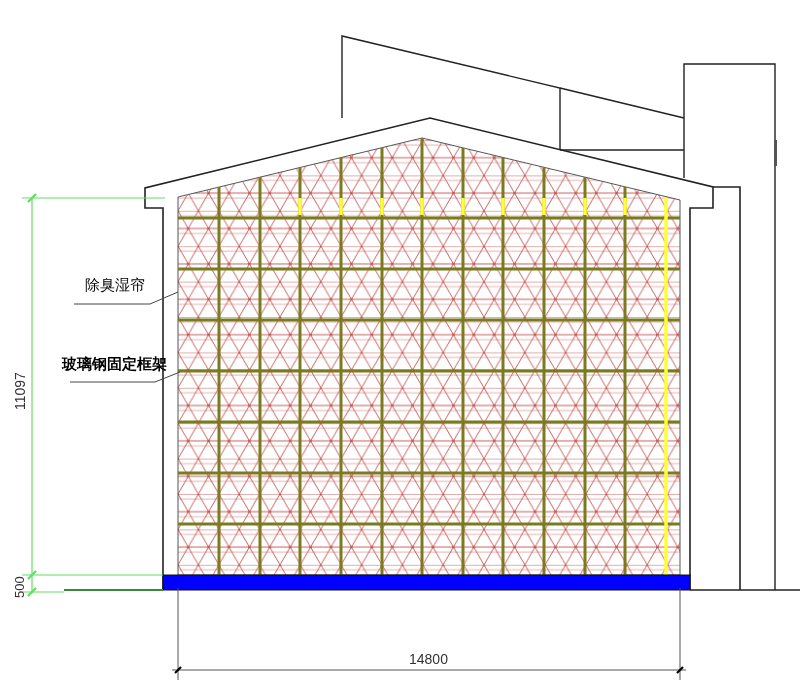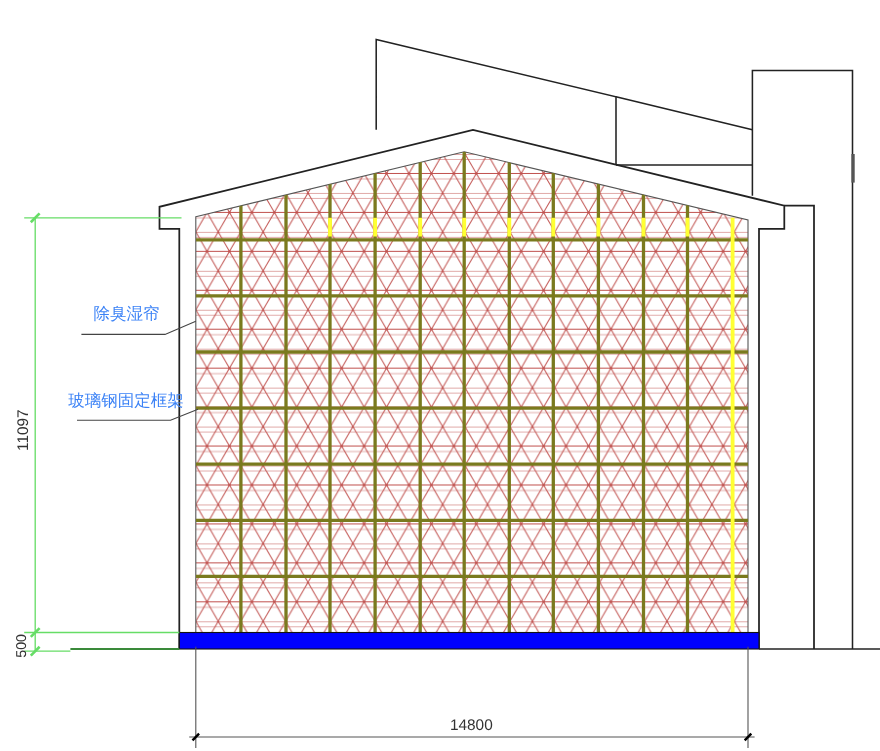--- a/index.html
+++ b/index.html
@@ -1,18 +1,18 @@
 <!DOCTYPE html>
 <html><head>
 <meta charset="utf-8">
 <style>
   html,body{margin:0;padding:0;background:#fff;}
   body{width:800px;height:683px;position:relative;overflow:hidden;font-family:"DejaVu Sans",sans-serif;}
   svg{position:absolute;left:0;top:0;}
-  .lbl{position:absolute;font-family:"DejaVu Sans",sans-serif;font-size:15px;color:#3b82f6;white-space:nowrap;}
+  .lbl{position:absolute;font-family:"DejaVu Sans",sans-serif;font-size:15px;color:#000000;white-space:nowrap;}
   .dim{position:absolute;font-family:"Liberation Sans",sans-serif;font-size:14px;color:#333;white-space:nowrap;}
   .rot{transform:rotate(-90deg);transform-origin:left top;}
 </style>
 </head>
 <body>
 
 <svg width="800" height="683" viewBox="0 0 800 683">
   <defs>
     <pattern id="tri" x="178" y="140" width="20.4" height="35.4" patternUnits="userSpaceOnUse">
       <g stroke="#c0504d" stroke-width="0.9" fill="none">
@@ -106,17 +106,17 @@
   <g stroke="#555" stroke-width="1">
     <line x1="178" y1="588" x2="178" y2="680"></line>
     <line x1="680" y1="588" x2="680" y2="680"></line>
     <line x1="172" y1="670" x2="686" y2="670"></line>
     <line x1="175" y1="673" x2="181" y2="667" stroke="#000" stroke-width="2.2"></line>
     <line x1="677" y1="673" x2="683" y2="667" stroke="#000" stroke-width="2.2"></line>
   </g>
 </svg>
 
 <div class="lbl" style="left:85px;top:276px;">除臭湿帘</div>
-<div class="lbl" style="left:62px;top:355px;">玻璃钢固定框架</div>
+<div class="lbl" style="left:62px;top:355px;font-weight:bold;">玻璃钢固定框架</div>
 
 <div class="dim rot" style="left:12px;top:410px;">11097</div>
 <div class="dim rot" style="left:12px;top:598px;font-size:13px;">500</div>
 <div class="dim" style="left:409px;top:651px;text-align:right;">14800</div>
 
 </body></html>

